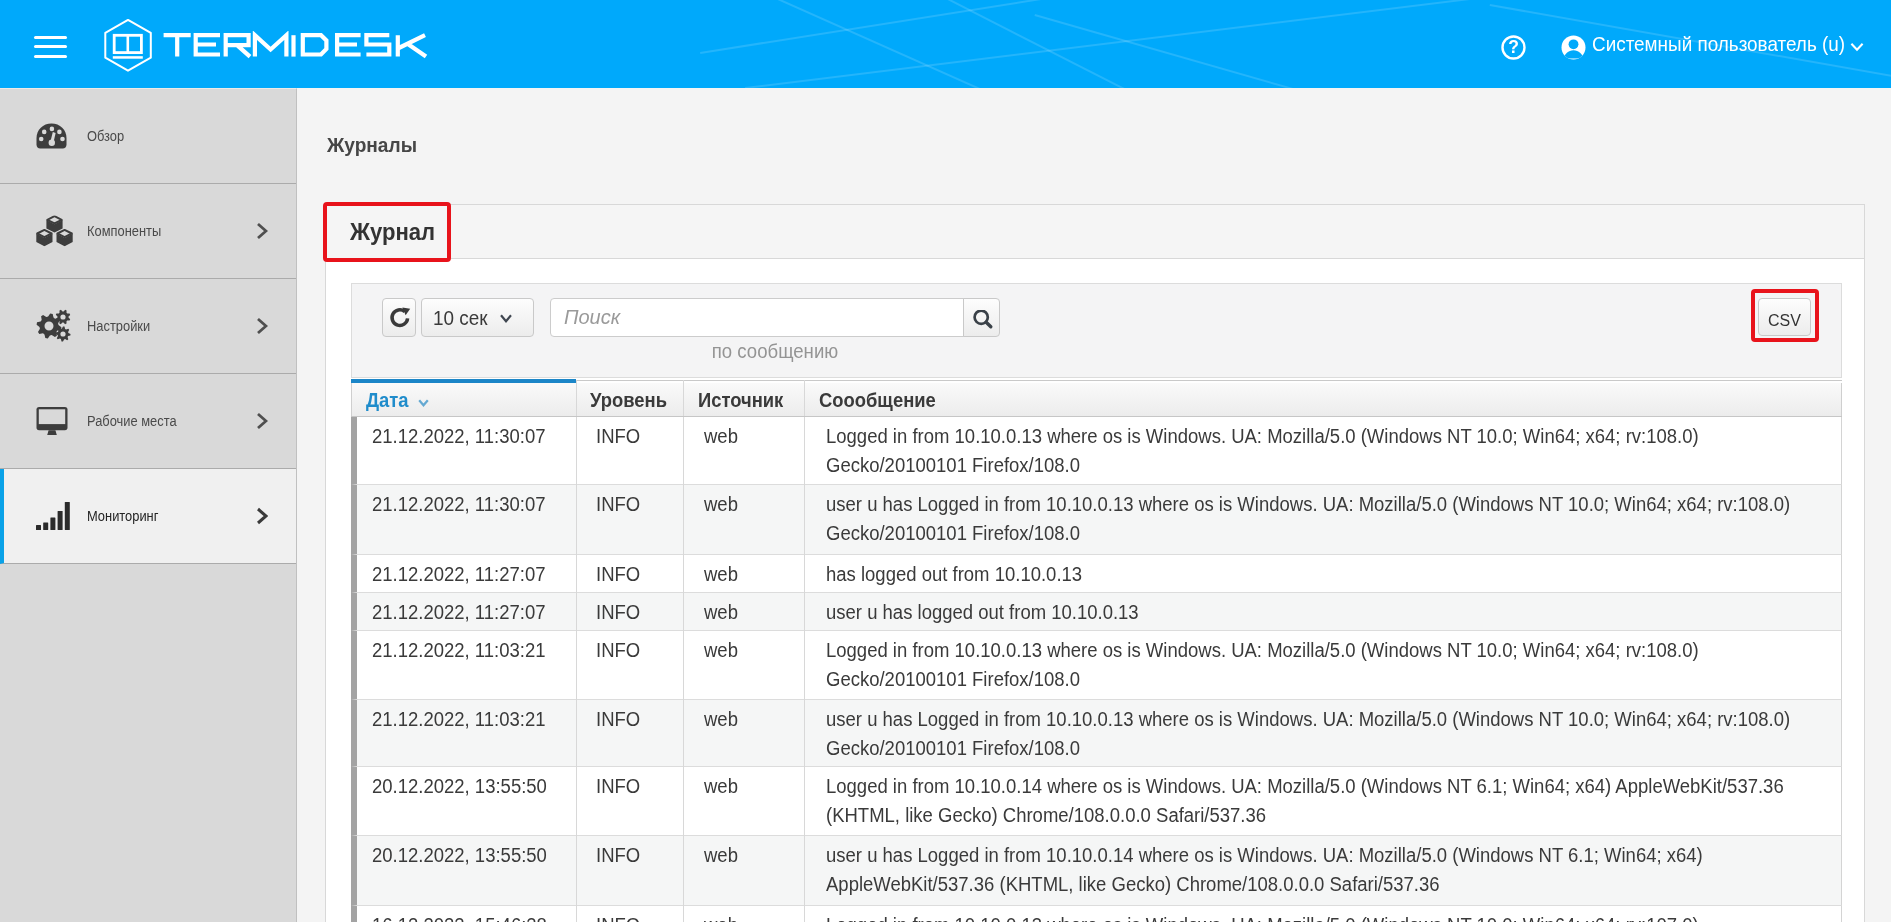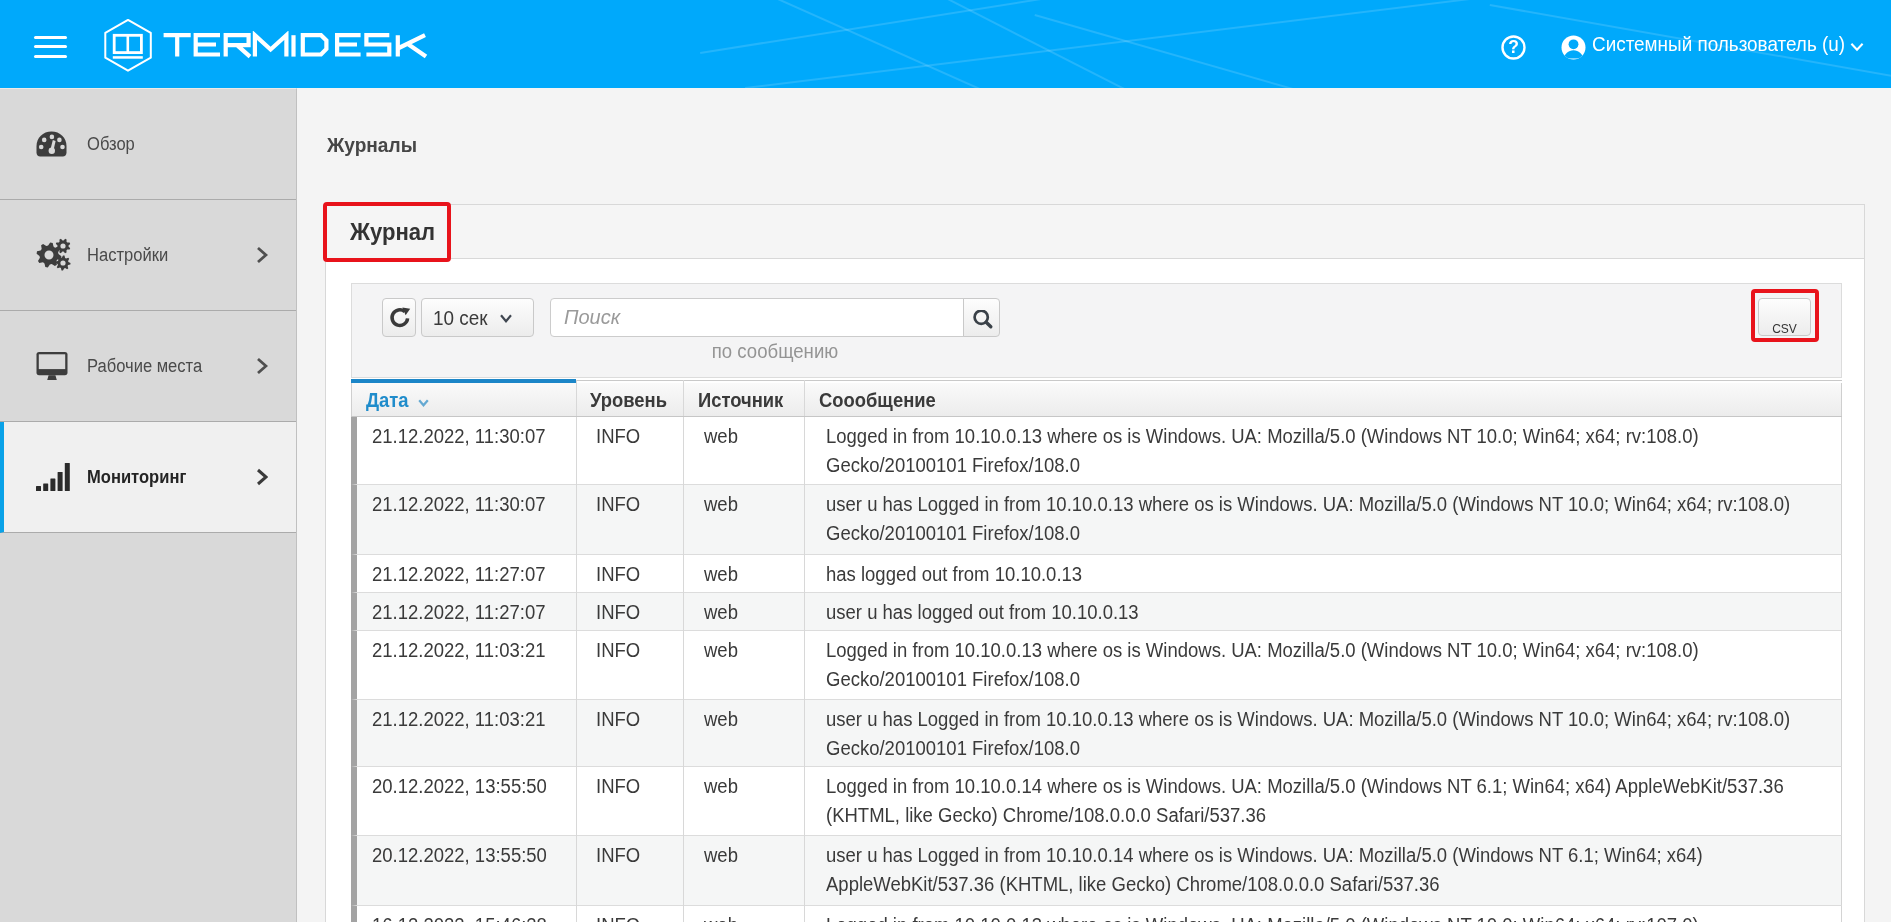--- a/index.html
+++ b/index.html
@@ -6,25 +6,25 @@
 html,body { width:1891px; height:922px; overflow:hidden; background:#f4f4f4;
   font-family:"Liberation Sans", sans-serif; }
 .abs { position:absolute; }
 
 .topbar { position:absolute; left:0; top:0; width:1891px; height:88px; background:#00a9fb; overflow:hidden; }
 .streak { position:absolute; background:rgba(255,255,255,.14); }
 .burger span { display:block; position:absolute; left:34px; width:33px; height:3.2px; border-radius:1.6px; background:#fff; }
 .hdr-user { position:absolute; top:0; height:88px; color:#fff; font-size:21px; }
 
 .sidebar { position:absolute; left:0; top:88px; width:297px; height:834px; background:#d9d9d9; border-right:1px solid #c0c0c0; border-top:1px solid #eceae8; }
-.nav-item { position:relative; height:111px; border-bottom:1px solid #ababab; color:#4a4a4a; font-size:18px; }
+.nav-item { position:relative; height:95px; border-bottom:1px solid #ababab; color:#4a4a4a; font-size:14px; }
 .nav-item .ico { position:absolute; left:36px; top:50%; transform:translateY(-50%); }
 .nav-item .lbl { position:absolute; left:87px; top:50%; transform:translateY(-50%) scaleX(.92); transform-origin:0 50%; white-space:nowrap; }
 .nav-item .chev { position:absolute; right:28px; top:50%; transform:translateY(-50%); }
-.nav-item.active { background:#f0f0f0; border-left:4px solid #0aa2e8; font-weight:bold; color:#242424; }
+.nav-item.active { background:#f0f0f0; border-left:4px solid #0aa2e8; font-weight:normal; color:#242424; }
 .nav-item.active .ico { left:32px; }
 .nav-item.active .lbl { left:83px; }
 
 .crumb { position:absolute; left:327px; top:133px; font-size:21px; font-weight:bold; color:#464646; transform:scaleX(.91); transform-origin:0 0; }
 .card { position:absolute; left:325px; top:204px; width:1540px; height:760px; background:#fff; border:1px solid #d8d8d8; }
 .card-hd { position:absolute; left:325px; top:204px; width:1540px; height:55px; background:#f5f5f5; border:1px solid #d8d8d8; }
 .card-title { position:absolute; left:350px; top:218px; font-size:24px; font-weight:bold; color:#333; transform:scaleX(.92); transform-origin:0 0; }
 .redbox { position:absolute; border:4px solid #e8131b; border-radius:4px; z-index:30; }
 
 .toolbar { position:absolute; left:351px; top:283px; width:1491px; height:95px; background:#f4f4f5; border:1px solid #dcdcdc; }
@@ -113,20 +113,37 @@
       <circle cx="8.2" cy="8.9" r="2.3" fill="#d9d9d9"></circle>
       <circle cx="23.4" cy="8.9" r="2.3" fill="#d9d9d9"></circle>
       <circle cx="5.2" cy="16" r="2.3" fill="#d9d9d9"></circle>
       <circle cx="26.5" cy="16" r="2.3" fill="#d9d9d9"></circle>
       <path d="M16.8 9 L19.6 10 L17.4 20 L14.3 19.2 Z" fill="#d9d9d9"></path>
       <circle cx="15.8" cy="19.7" r="3.2" fill="#d9d9d9"></circle>
     </svg>
     <span class="lbl">Обзор</span>
   </div>
   <div class="nav-item">
+    <svg class="ico" width="37" height="31" viewBox="0 0 37 31">
+      <defs>
+          <g id="cub">
+        <path d="M0.3 12.9 L0.3 4.6 L8.4 8.7 L16.5 4.6 L16.5 12.9 L8.4 17.1 Z" fill="#3d3d3d"></path>
+        <path d="M1.2 4.3 L8.4 0.7 L15.6 4.3 L8.4 7.9 Z" fill="none" stroke="#3d3d3d" stroke-width="2" stroke-linejoin="round"></path>
+      </g>
+        </defs>
+      <use href="#cub" x="10.1" y="0"></use>
+      <use href="#cub" x="0" y="13.7"></use>
+      <use href="#cub" x="20.2" y="13.7"></use>
+    </svg>
+    <span class="lbl">Компоненты</span>
+    <svg class="chev" width="12" height="18" viewBox="0 0 12 18">
+        <path d="M2 2 L10 9 L2 16" fill="none" stroke="#4f4f4f" stroke-width="2.8"></path>
+      </svg>
+  </div>
+  <div class="nav-item">
     <svg class="ico" width="36" height="34" viewBox="0 0 36 34">
       <path fill="#3d3d3d" d="M25.4,18.2 L25.0,20.7 L21.4,21.5 L20.3,23.0 L20.9,26.7 L18.9,28.0 L15.7,26.1 L13.9,26.5 L11.8,29.4 L9.3,29.0 L8.5,25.4 L7.0,24.3 L3.3,24.9 L2.0,22.9 L3.9,19.7 L3.5,17.9 L0.6,15.8 L1.0,13.3 L4.6,12.5 L5.7,11.0 L5.1,7.3 L7.1,6.0 L10.3,7.9 L12.1,7.5 L14.2,4.6 L16.7,5.0 L17.5,8.6 L19.0,9.7 L22.7,9.1 L24.0,11.1 L22.1,14.3 L22.5,16.1 Z M17.5,17.0 A4.5,4.5 0 1,0 8.5,17.0 A4.5,4.5 0 1,0 17.5,17.0 Z" fill-rule="evenodd"></path>
       <path fill="#3d3d3d" d="M34.2,10.2 L33.6,11.6 L31.2,11.5 L30.5,12.3 L30.5,14.6 L29.1,15.2 L27.5,13.5 L26.4,13.5 L24.8,15.2 L23.4,14.6 L23.5,12.2 L22.7,11.5 L20.4,11.5 L19.8,10.1 L21.5,8.5 L21.5,7.4 L19.8,5.8 L20.4,4.4 L22.8,4.5 L23.5,3.7 L23.5,1.4 L24.9,0.8 L26.5,2.5 L27.6,2.5 L29.2,0.8 L30.6,1.4 L30.5,3.8 L31.3,4.5 L33.6,4.5 L34.2,5.9 L32.5,7.5 L32.5,8.6 Z M29.6,8.0 A2.6,2.6 0 1,0 24.4,8.0 A2.6,2.6 0 1,0 29.6,8.0 Z" fill-rule="evenodd"></path>
       <path fill="#3d3d3d" d="M34.5,25.0 L34.4,26.5 L32.1,27.1 L31.6,28.1 L32.3,30.3 L31.2,31.2 L29.1,30.1 L28.1,30.4 L27.0,32.5 L25.5,32.4 L24.9,30.1 L23.9,29.6 L21.7,30.3 L20.8,29.2 L21.9,27.1 L21.6,26.1 L19.5,25.0 L19.6,23.5 L21.9,22.9 L22.4,21.9 L21.7,19.7 L22.8,18.8 L24.9,19.9 L25.9,19.6 L27.0,17.5 L28.5,17.6 L29.1,19.9 L30.1,20.4 L32.3,19.7 L33.2,20.8 L32.1,22.9 L32.4,23.9 Z M29.6,25.0 A2.6,2.6 0 1,0 24.4,25.0 A2.6,2.6 0 1,0 29.6,25.0 Z" fill-rule="evenodd"></path>
     </svg>
     <span class="lbl">Настройки</span>
     <svg class="chev" width="12" height="18" viewBox="0 0 12 18">
         <path d="M2 2 L10 9 L2 16" fill="none" stroke="#4f4f4f" stroke-width="2.8"></path>
       </svg>
   </div>
@@ -179,21 +196,21 @@
     <span class="ph">Поиск</span>
   </div>
 <div class="btn" style="left:963px; top:298px; width:37px; height:39px; border-radius:0 4px 4px 0;">
   <svg style="position:absolute; left:9px; top:11px;" width="21" height="20" viewBox="0 0 21 20">
     <circle cx="8.2" cy="7.2" r="6.6" fill="none" stroke="#3a4148" stroke-width="2.7"></circle>
     <line x1="13.2" y1="12.2" x2="17.8" y2="16.8" stroke="#3a4148" stroke-width="3.4" stroke-linecap="round"></line>
   </svg>
 </div>
 <div class="bymsg">по сообщению</div>
 <div class="btn" style="left:1758px; top:298px; width:53px; height:38px;">
-  <span style="position:absolute; left:50%; transform:translateX(-50%); top:23px; font-size:12px; color:#333;">CSV</span>
+  <span style="position:absolute; left:50%; transform:translateX(-50%); top:13px; font-size:16px; color:#333;">CSV</span>
 </div>
 <div class="redbox" style="left:1751px; top:289px; width:68px; height:53px;"></div>
 
 <div class="th-bg"></div>
 <div class="th-blue"></div>
 <div class="th-topline"></div>
 <div class="th-bot"></div>
 <div class="th-txt" style="left:366px; color:#1f8ccb;">Дата</div>
 <svg class="abs" style="left:418px; top:399px;" width="11" height="8" viewBox="0 0 11 8">
     <path d="M1.2 1.2 L5.5 6.3 L9.8 1.2" fill="none" stroke="#64a9d2" stroke-width="2.2"></path>

